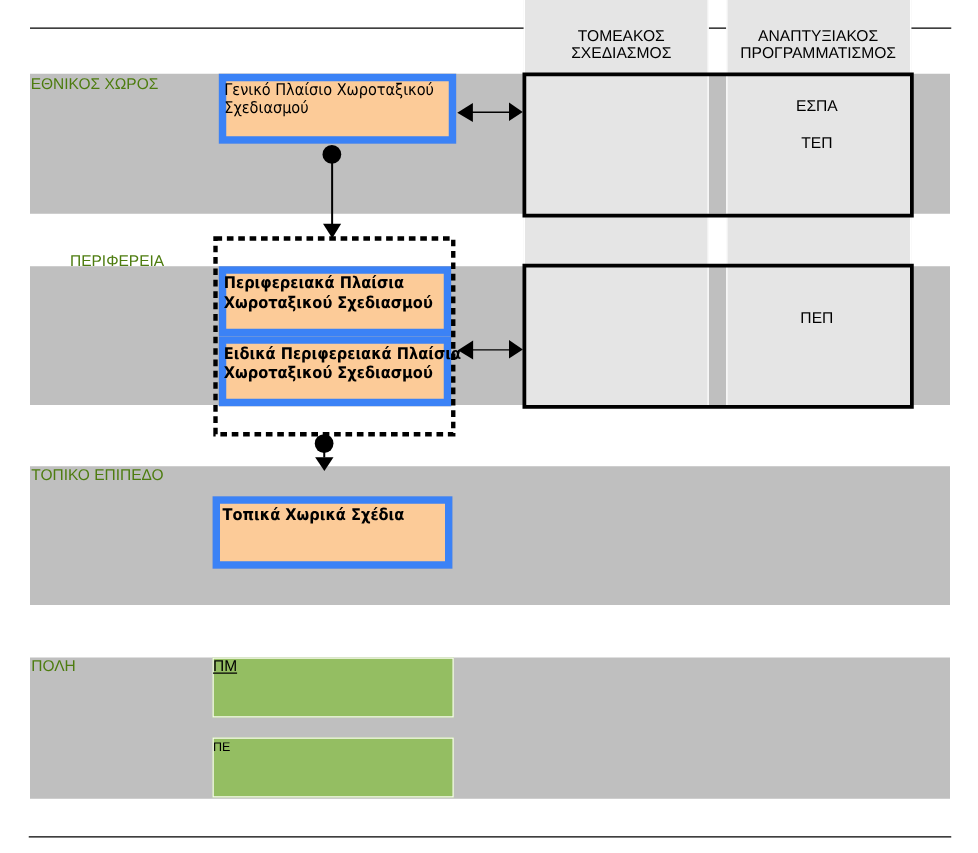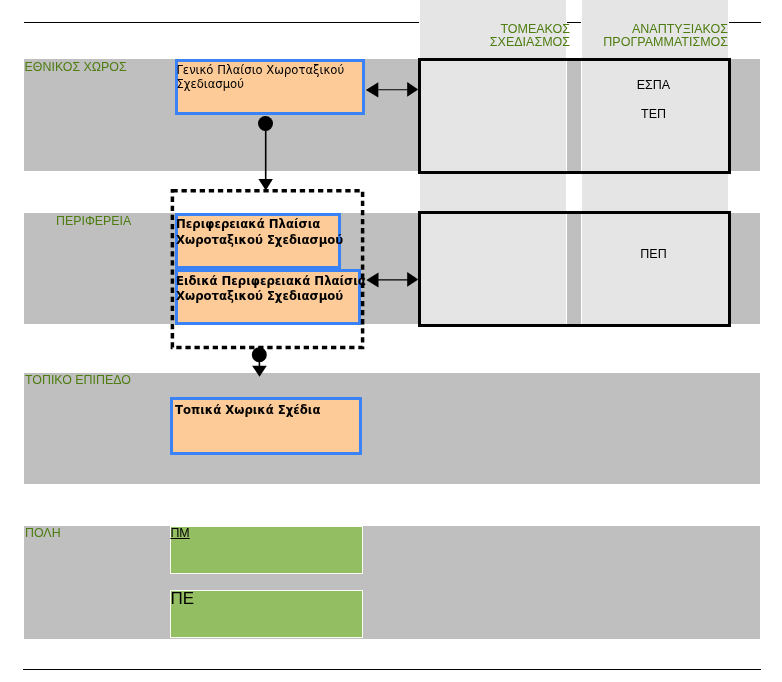--- a/index.html
+++ b/index.html
@@ -4,28 +4,28 @@
 <style>
   html,body{margin:0;padding:0;background:#ffffff;}
   body{width:782px;height:682px;position:relative;overflow:hidden;
        font-family:"DejaVu Sans", sans-serif;}
   #stage{position:absolute;left:0;top:0;width:782px;height:682px;}
   .rule{position:absolute;background:#000;}
   .band{position:absolute;background:#BFBFBF;}
   .col{position:absolute;background:#E5E5E5;border-left:1.5px solid #FFFFFF;border-right:1.5px solid #FFFFFF;box-sizing:border-box;}
   .rowlabel{position:absolute;font-family:"Liberation Sans",sans-serif;font-size:12.4px;
             color:#4d7c0f;white-space:nowrap;}
-  .orange{position:absolute;background:#FCCB98;border:3px solid #3b82f6;box-sizing:border-box;}
+  .orange{position:absolute;background:#FCCB98;border:6px solid #3b82f6;box-sizing:border-box;}
   .green{position:absolute;background:#94BE62;border:1.5px solid #FBFDF4;box-sizing:border-box;}
   .boxtext{position:absolute;font-family:"DejaVu Sans",sans-serif;font-stretch:condensed;
            font-size:12.7px;color:#000;line-height:14px;white-space:nowrap;}
   .boxtext.bold{font-weight:bold;font-size:13px;line-height:15.5px;}
   .blackbox{position:absolute;border:3px solid #000;box-sizing:border-box;}
   .colhead{position:absolute;font-family:"Liberation Sans",sans-serif;font-size:12.5px;
-           color:#4d7c0f;text-align:right;line-height:13.4px;}
+           color:#000000;text-align:center;line-height:13.4px;}
   .celltext{position:absolute;font-family:"Liberation Sans",sans-serif;font-size:12.5px;
             color:#000;text-align:center;}
   svg.connectors{position:absolute;left:0;top:0;overflow:visible;}
 </style>
 </head>
 <body>
 
 <div id="stage">
 
   <div class="rule" style="left:23.7px;top:21.6px;width:737.5px;height:1.6px;"></div>
@@ -42,32 +42,32 @@
   <div class="colhead" style="left:424px;top:23px;width:146px;">
     <div>ΤΟΜΕΑΚΟΣ</div>
     <div>ΣΧΕΔΙΑΣΜΟΣ</div>
   </div>
   <div class="colhead" style="left:581px;top:23px;width:147px;">
     <div>ΑΝΑΠΤΥΞΙΑΚΟΣ</div>
     <div>ΠΡΟΓΡΑΜΜΑΤΙΣΜΟΣ</div>
   </div>
 
   <div class="rowlabel" style="left:24.6px;top:60px;">ΕΘΝΙΚΟΣ ΧΩΡΟΣ</div>
-  <div class="rowlabel" style="left:25px;top:214px;padding-left:31px;">ΠΕΡΙΦΕΡΕΙΑ</div>
+  <div class="rowlabel" style="left:25px;top:202px;padding-left:31px;">ΠΕΡΙΦΕΡΕΙΑ</div>
   <div class="rowlabel" style="left:25px;top:373px;">ΤΟΠΙΚΟ ΕΠΙΠΕΔΟ</div>
   <div class="rowlabel" style="left:25px;top:526px;">ΠΟΛΗ</div>
 
   <div class="orange" style="left:175px;top:59px;width:190px;height:56px;">
     <div class="boxtext" style="left:-1.6px;top:0.5px;font-size:12.9px;">
       <div>Γενικό Πλαίσιο Χωροταξικού</div>
       <div>Σχεδιασμού</div>
     </div>
   </div>
 
-  <div class="orange" style="left:175px;top:213px;width:166px;height:55.5px;">
+  <div class="orange" style="left:175px;top:213px;width:186px;height:55.5px;">
     <div class="boxtext bold" style="left:-2px;top:0px;">
       <div>Περιφερειακά Πλαίσια</div>
       <div>Χωροταξικού Σχεδιασμού</div>
     </div>
   </div>
 
   <div class="orange" style="left:175px;top:268.5px;width:186px;height:56px;">
     <div class="boxtext bold" style="left:-2px;top:1px;">
       <div>Ειδικά Περιφερειακά Πλαίσια</div>
       <div>Χωροταξικού Σχεδιασμού</div>
@@ -77,21 +77,21 @@
   <div class="orange" style="left:170px;top:373px;width:192px;height:58px;margin-top:24px;">
     <div class="boxtext bold" style="left:2px;top:2px;">
       <div>Τοπικά Χωρικά Σχέδια</div>
     </div>
   </div>
 
   <div class="green" style="left:169.9px;top:526px;width:193px;height:48px;">
     <div class="boxtext" style="left:-0.5px;top:-1px;font-family:'Liberation Sans',sans-serif;font-stretch:normal;font-size:12.4px;text-decoration:underline;">ΠΜ</div>
   </div>
   <div class="green" style="left:169.9px;top:590px;width:193px;height:48px;">
-    <div class="boxtext" style="left:-0.5px;top:0.5px;font-family:'Liberation Sans',sans-serif;font-stretch:normal;font-size:17px;">ΠΕ</div>
+    <div class="boxtext" style="left:-0.5px;top:0.5px;font-family:'Liberation Sans',sans-serif;font-stretch:normal;font-size:10px;">ΠΕ</div>
   </div>
 
   <div class="blackbox" style="left:417.8px;top:58.1px;width:313.3px;height:115.6px;"></div>
   <div class="blackbox" style="left:417.8px;top:211px;width:313.3px;height:116.4px;"></div>
 
   <div class="celltext" style="left:580px;top:78px;width:147px;">ΕΣΠΑ</div>
   <div class="celltext" style="left:580px;top:107px;width:147px;">ΤΕΠ</div>
   <div class="celltext" style="left:580px;top:247px;width:147px;">ΠΕΠ</div>
 
   <svg class="connectors" width="782" height="682">

